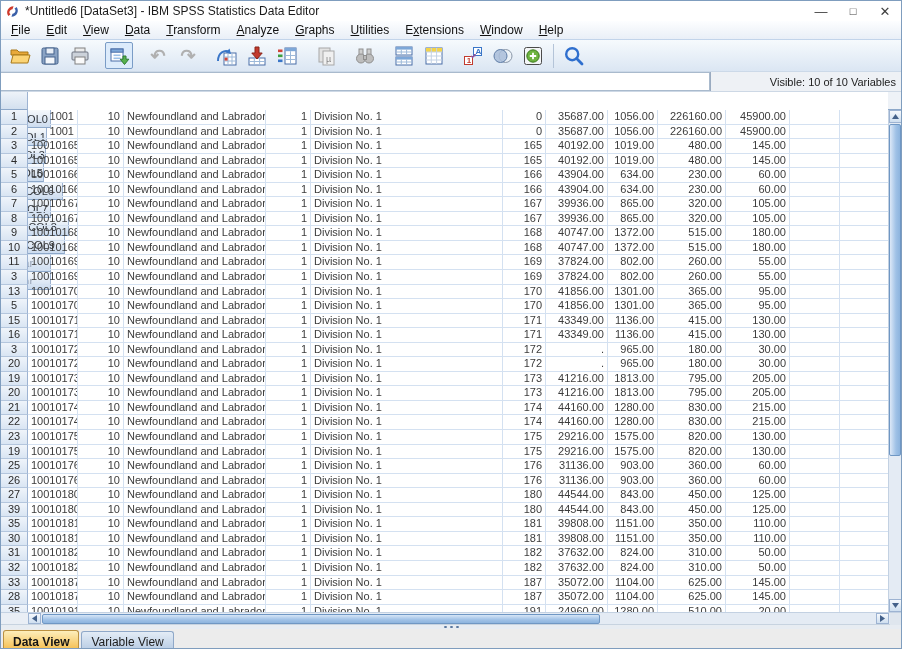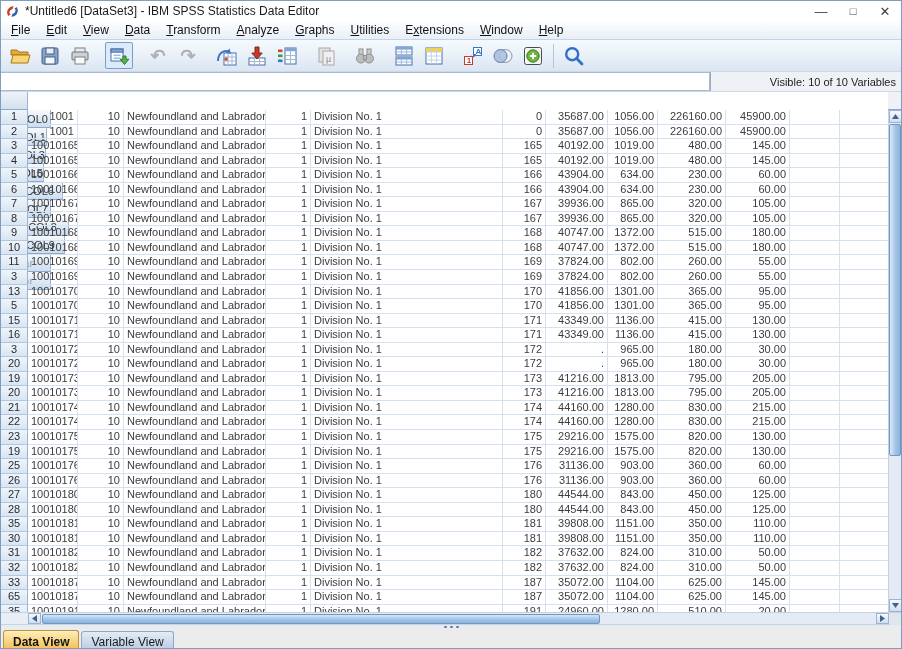--- a/index.html
+++ b/index.html
@@ -713,21 +713,21 @@
           <div class="dcell " style="width: 192px;">Division No. 1</div>
           <div class="dcell r" style="width: 43px;">180</div>
           <div class="dcell r" style="width: 62px;">44544.00</div>
           <div class="dcell r" style="width: 50px;">843.00</div>
           <div class="dcell r" style="width: 68px;">450.00</div>
           <div class="dcell r" style="width: 64px;">125.00</div>
           <div class="dcell c" style="width: 50px;"></div>
           <div class="dcell c" style="width: 50px;"></div>
         </div>
         <div class="grow">
-          <div class="rnum">28</div>
+          <div class="rnum">39</div>
           <div class="dcell r" style="width: 50px;">10010180</div>
           <div class="dcell r" style="width: 46px;">10</div>
           <div class="dcell " style="width: 142px;">Newfoundland and Labrador</div>
           <div class="dcell r" style="width: 45px;">1</div>
           <div class="dcell " style="width: 192px;">Division No. 1</div>
           <div class="dcell r" style="width: 43px;">180</div>
           <div class="dcell r" style="width: 62px;">44544.00</div>
           <div class="dcell r" style="width: 50px;">843.00</div>
           <div class="dcell r" style="width: 68px;">450.00</div>
           <div class="dcell r" style="width: 64px;">125.00</div>
@@ -803,21 +803,21 @@
           <div class="dcell " style="width: 192px;">Division No. 1</div>
           <div class="dcell r" style="width: 43px;">187</div>
           <div class="dcell r" style="width: 62px;">35072.00</div>
           <div class="dcell r" style="width: 50px;">1104.00</div>
           <div class="dcell r" style="width: 68px;">625.00</div>
           <div class="dcell r" style="width: 64px;">145.00</div>
           <div class="dcell c" style="width: 50px;"></div>
           <div class="dcell c" style="width: 50px;"></div>
         </div>
         <div class="grow">
-          <div class="rnum">65</div>
+          <div class="rnum">28</div>
           <div class="dcell r" style="width: 50px;">10010187</div>
           <div class="dcell r" style="width: 46px;">10</div>
           <div class="dcell " style="width: 142px;">Newfoundland and Labrador</div>
           <div class="dcell r" style="width: 45px;">1</div>
           <div class="dcell " style="width: 192px;">Division No. 1</div>
           <div class="dcell r" style="width: 43px;">187</div>
           <div class="dcell r" style="width: 62px;">35072.00</div>
           <div class="dcell r" style="width: 50px;">1104.00</div>
           <div class="dcell r" style="width: 68px;">625.00</div>
           <div class="dcell r" style="width: 64px;">145.00</div>

